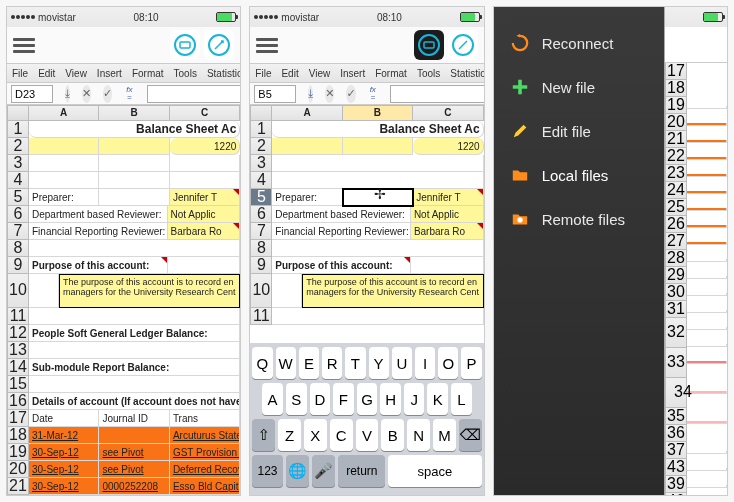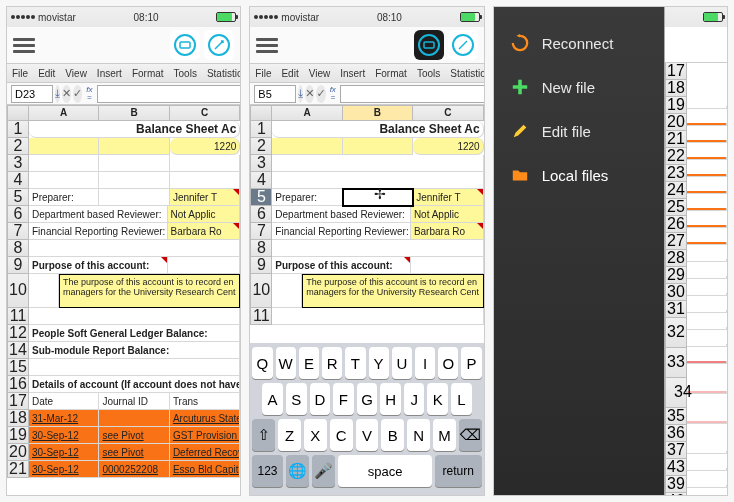--- a/index.html
+++ b/index.html
@@ -18,21 +18,21 @@
   .top-actions { height: 36px; display: flex; align-items: center; justify-content: space-between; padding: 0 6px; background: #fafafa; }
   .hamburger { display: flex; flex-direction: column; gap: 3px; }
   .hamburger i { display: block; width: 22px; height: 3px; background: #565656; border-radius: 1px; }
   .icon-btn { width: 30px; height: 30px; border-radius: 6px; background: #fff; display: flex; align-items: center; justify-content: center; margin-left: 4px; }
   .icon-btn.dark { background: #1c1c1c; }
   .icon-btn svg { width: 24px; height: 24px; }
 
   .menubar { height: 20px; background: linear-gradient(#f2f2f2,#e4e4e4); border-top: 1px solid #ccc; border-bottom: 1px solid #ccc; display: flex; font-size: 10px; color: #333; align-items: center; }
   .menubar span { padding: 0 5px; }
 
-  .formula-bar { height: 22px; display: flex; align-items: center; gap: 2px; padding: 2px 4px; background: #fafafa; border-bottom: 1px solid #ccc; font-size: 11px; }
+  .formula-bar { height: 22px; display: flex; align-items: center; gap: 12px; padding: 2px 4px; background: #fafafa; border-bottom: 1px solid #ccc; font-size: 11px; }
   .cell-ref { width: 42px; height: 18px; border: 1px solid #aaa; background: #fff; font-size: 11px; padding: 0 3px; }
   .fb-btn { width: 18px; height: 18px; border-radius: 50%; background: #e8e8e8; display: flex; align-items: center; justify-content: center; font-size: 11px; color: #666; }
   .fx-btn { display: flex; flex-direction: column; align-items: center; justify-content: center; font-size: 8px; line-height: 8px; font-style: italic; font-family: serif; color: #3a5f9f; padding: 0 2px; }
   .formula-input { flex: 1; height: 18px; border: 1px solid #aaa; background: #fff; font-size: 11px; padding: 0 3px; }
 
   .sheet { flex: 1; overflow: hidden; background: #fff; position: relative; font-size: 10px; color: #222; }
   .col-headers { display: flex; height: 16px; }
   .corner { width: 22px; background: linear-gradient(#eee,#ddd); border: 1px solid #bbb; }
   .col-h { flex: 1; background: linear-gradient(#f0f0f0,#e4e4e4); border: 1px solid #bbb; border-left: none; text-align: center; line-height: 14px; font-weight: bold; }
   .col-h.sel { background: #ffe9a8; }
@@ -199,20 +199,24 @@
         </div>
       <div class="row">
           <div class="row-h">11</div>
           <div class="cell merged"></div>
         </div>
       <div class="row">
           <div class="row-h">12</div>
           <div class="cell bold merged">People Soft General Ledger Balance:</div>
         </div>
       <div class="row">
+          <div class="row-h">13</div>
+          <div class="cell merged"></div>
+        </div>
+      <div class="row">
           <div class="row-h">14</div>
           <div class="cell bold merged">Sub-module Report Balance:</div>
         </div>
       <div class="row">
           <div class="row-h">15</div>
           <div class="cell merged"></div>
         </div>
       <div class="row">
           <div class="row-h">16</div>
           <div class="cell bold merged">Details of account (If account does not have a Sub</div>
@@ -412,22 +416,22 @@
       <div class="key dark">⌫</div>
     </div>
     <div class="kb-row">
       <div class="key dark" style="flex:1.3;font-size:12px">123</div>
       <div class="key dark" style="flex:1">
           <span>🌐</span>
         </div>
       <div class="key dark" style="flex:1">
           <span>🎤</span>
         </div>
+      <div class="key dark ret">return</div>
       <div class="key space">space</div>
-      <div class="key dark ret">return</div>
     </div>
   </div>
 </div>
 
 <div class="phone">
   <div class="dark-menu">
     <div class="menu-item">
       <div class="menu-icon">
           <svg viewBox="0 0 20 20" width="18" height="18">
             <path d="M10 2 A8 8 0 1 1 2 10" fill="none" stroke="#ff8c1a" stroke-width="2.5"></path>
@@ -453,20 +457,29 @@
       <span>Edit file</span>
     </div>
     <div class="menu-item active">
       <div class="menu-icon">
           <svg viewBox="0 0 20 20" width="18" height="18">
             <path d="M2 5 L8 5 L10 7 L18 7 L18 16 L2 16 Z" fill="#ff8c1a"></path>
           </svg>
         </div>
       <span>Local files</span>
     </div>
+    <div class="menu-item">
+      <div class="menu-icon">
+          <svg viewBox="0 0 20 20" width="18" height="18">
+            <path d="M2 5 L8 5 L10 7 L18 7 L18 16 L2 16 Z" fill="#ff8c1a"></path>
+            <circle cx="10" cy="11" r="3" fill="#fff"></circle>
+          </svg>
+        </div>
+      <span>Remote files</span>
+    </div>
   </div>
   <div class="peek">
     <div class="peek-status">
         <div class="battery">
           <i></i>
         </div>
       </div>
     <div style="height:36px;border-bottom:1px solid #ccc"></div>
     <div id="peek-rows">
         <div class="row">

